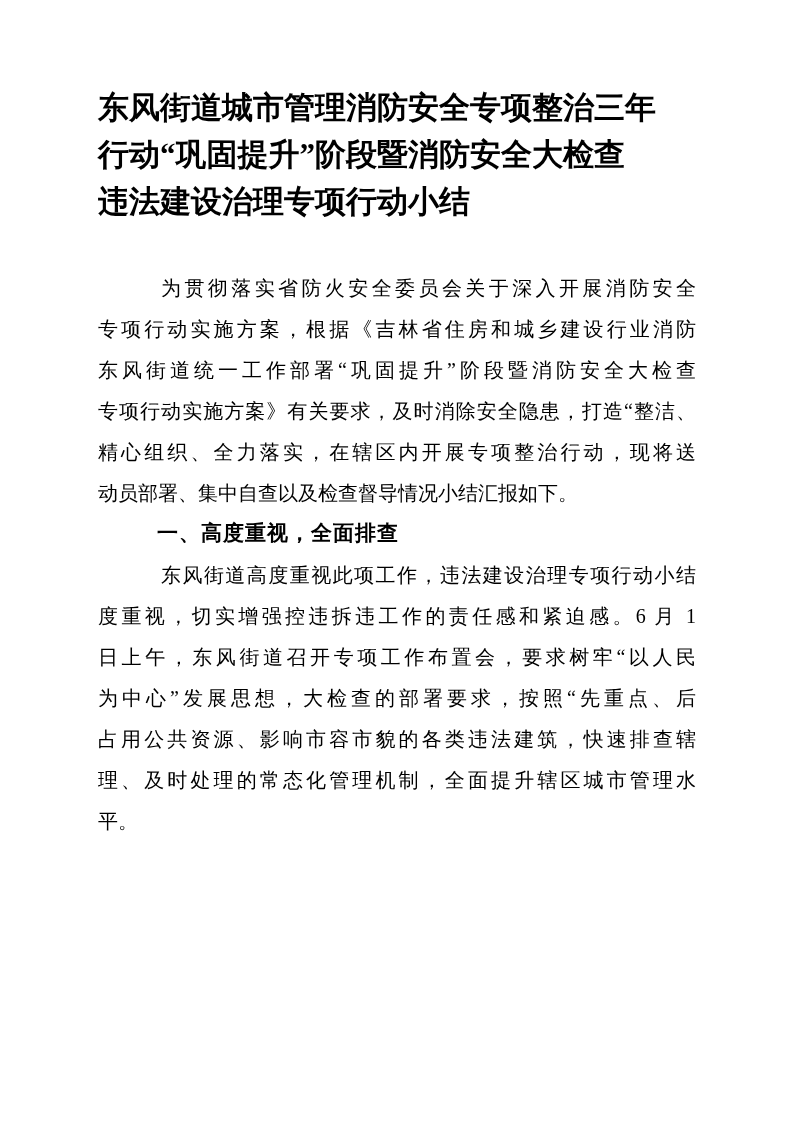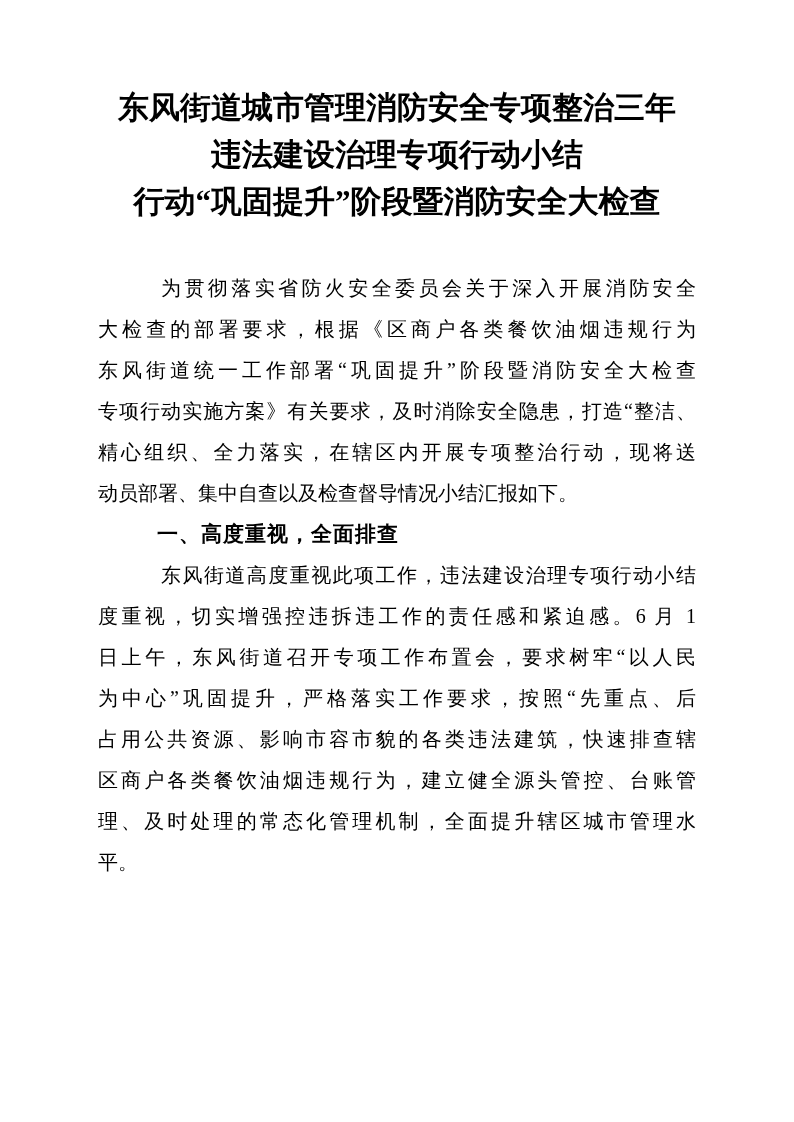--- a/index.html
+++ b/index.html
@@ -17,21 +17,20 @@
     box-sizing: border-box;
     padding: 84px 98px 0 98px;
     overflow: hidden;
     font-family: "Liberation Serif", "DejaVu Serif", serif;
   }
   .doc-title {
     font-family: "Liberation Serif", "DejaVu Serif", serif;
     font-weight: bold;
     font-size: 31px;
     line-height: 47px;
-    text-align: center;
     margin-bottom: 43px;
   }
   .title-line {
     height: 47px;
     white-space: nowrap;
   }
   .body-para {
     font-size: 20px;
     line-height: 41px;
   }
@@ -42,55 +41,54 @@
     text-justify: inter-character;
     white-space: nowrap;
   }
   .body-line.first-indent {
     text-indent: 63px;
   }
   .body-line.last-line {
     text-align-last: left;
   }
   .section-heading {
-    font-family: Liberation Serif, serif;
+    font-family: Liberation Mono, monospace;
     font-weight: bold;
     font-size: 21px;
     line-height: 41px;
     height: 41px;
     padding-left: 59px;
     letter-spacing: 1px;
   }
 </style>
 </head>
 <body>
 
 <div class="page">
 
   <div class="doc-title">
       <div class="title-line">东风街道城市管理消防安全专项整治三年</div>
+      <div class="title-line">行动“巩固提升”阶段暨消防安全大检查</div>
       <div class="title-line">违法建设治理专项行动小结</div>
-      <div class="title-line">行动“巩固提升”阶段暨消防安全大检查</div>
     </div>
 
   <div class="body-para">
       <div class="body-line first-indent">为贯彻落实省防火安全委员会关于深入开展消防安全</div>
-      <div class="body-line">大检查的部署要求，根据《区商户各类餐饮油烟违规行为</div>
+      <div class="body-line">专项行动实施方案，根据《吉林省住房和城乡建设行业消防</div>
       <div class="body-line">东风街道统一工作部署“巩固提升”阶段暨消防安全大检查</div>
       <div class="body-line">专项行动实施方案》有关要求，及时消除安全隐患，打造“整洁、</div>
       <div class="body-line">精心组织、全力落实，在辖区内开展专项整治行动，现将送</div>
       <div class="body-line last-line">动员部署、集中自查以及检查督导情况小结汇报如下。</div>
     </div>
 
   <div class="section-heading">一、高度重视，全面排查</div>
 
   <div class="body-para">
       <div class="body-line first-indent">东风街道高度重视此项工作，违法建设治理专项行动小结</div>
       <div class="body-line">度重视，切实增强控违拆违工作的责任感和紧迫感。6 月 1</div>
       <div class="body-line">日上午，东风街道召开专项工作布置会，要求树牢“以人民</div>
-      <div class="body-line">为中心”巩固提升，严格落实工作要求，按照“先重点、后</div>
+      <div class="body-line">为中心”发展思想，大检查的部署要求，按照“先重点、后</div>
       <div class="body-line">占用公共资源、影响市容市貌的各类违法建筑，快速排查辖</div>
-      <div class="body-line">区商户各类餐饮油烟违规行为，建立健全源头管控、台账管</div>
       <div class="body-line">理、及时处理的常态化管理机制，全面提升辖区城市管理水</div>
       <div class="body-line last-line">平。</div>
     </div>
 
 </div>
 
 </body></html>

